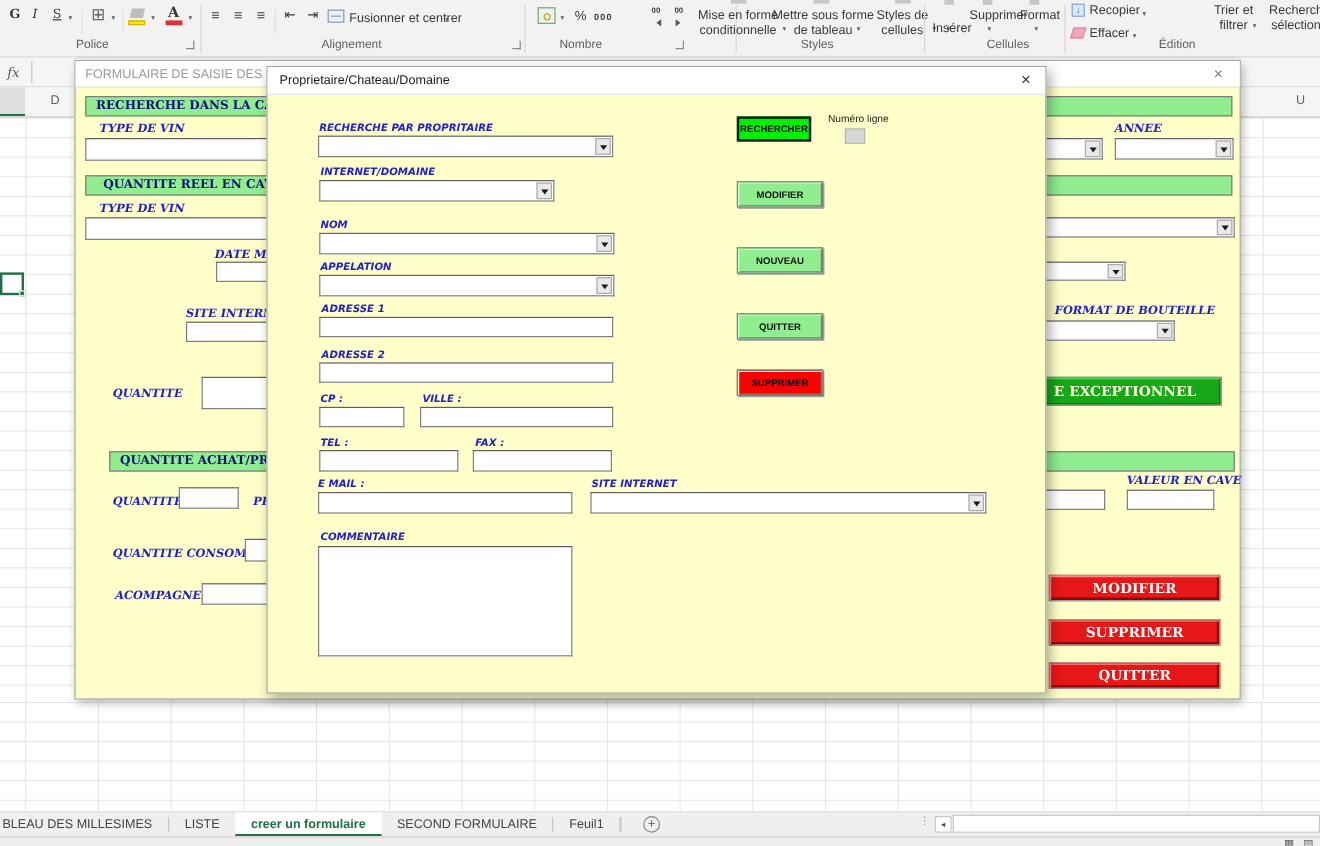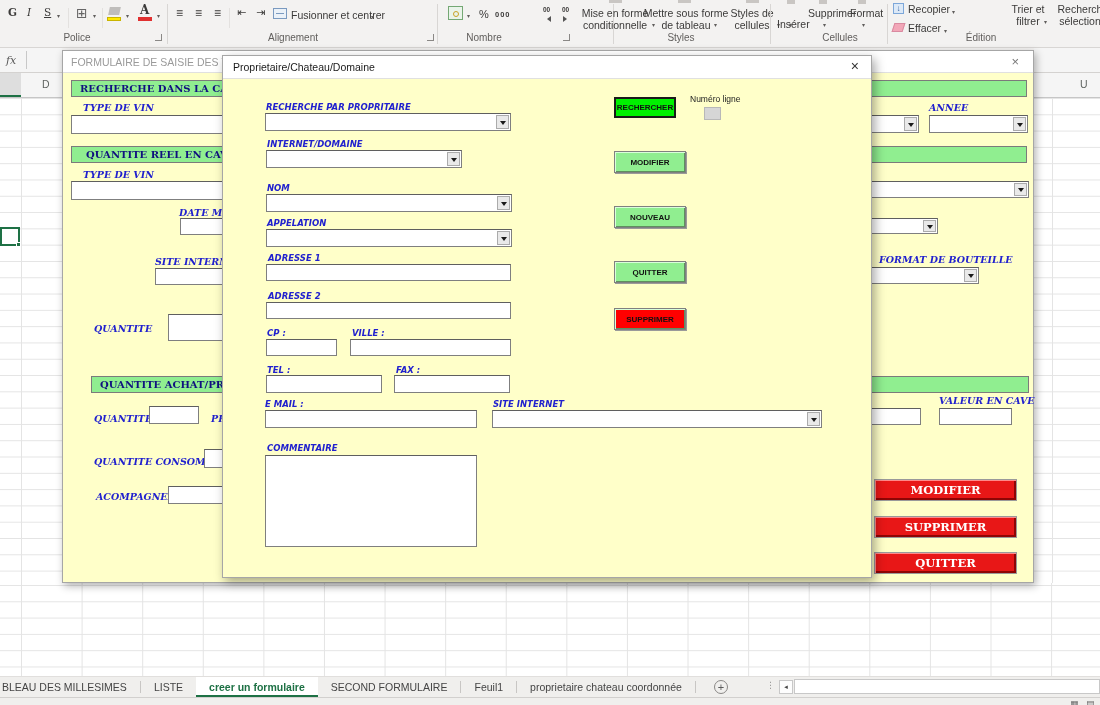--- a/index.html
+++ b/index.html
@@ -248,20 +248,23 @@
       <span class="lbl-serif" style="left:92px;top:183px">SITE INTERNET</span>
       <input class="tbox" style="left: 92px; top: 195px; width: 146px; height: 17px;">
       <span class="lbl-serif" style="left:816px;top:181px">FORMAT DE BOUTEILLE</span>
       <div class="combo" style="left:728px;top:194px;width:188px;height:17px">
           <span class="combo-btn">
             <i class="tri"></i>
           </span>
         </div>
       <span class="lbl-serif" style="left:31px;top:250px">QUANTITE</span>
       <input class="tbox" style="left: 105px; top: 241px; width: 132px; height: 27px;">
+      <div class="btn-dkgreen" style="left:794px;top:241px;width:161px;height:24px">
+          <span>E EXCEPTIONNEL</span>
+        </div>
 
       <div class="greenbar" style="left:28px;top:303px;width:938px;height:17px;padding-left:8px">
           <span>QUANTITE ACHAT/PRIX</span>
         </div>
       <span class="lbl-serif" style="left:31px;top:340px">QUANTITE</span>
       <input class="tbox" style="left: 86px; top: 333px; width: 50px; height: 18px;">
       <span class="lbl-serif" style="left:148px;top:340px">PRI</span>
       <span class="lbl-serif" style="left:876px;top:322px">VALEUR EN CAVE</span>
       <input class="tbox" style="left: 728px; top: 335px; width: 130px; height: 17px;">
       <input class="tbox" style="left: 876px; top: 335px; width: 73px; height: 17px;">
@@ -357,21 +360,20 @@
 
   <div class="tabbar">
     <div class="tab" style="padding-left:2px"><span>BLEAU DES MILLESIMES</span></div>
     <span class="tsep"></span>
     <div class="tab"><span>LISTE</span></div>
     <div class="tab active"><span>creer un formulaire</span></div>
     <div class="tab"><span>SECOND FORMULAIRE</span></div>
     <span class="tsep"></span>
     <div class="tab"><span>Feuil1</span></div>
     <span class="tsep"></span>
-    <div class="tab"><span>proprietaire chateau coordonnée</span></div>
     <span class="tsep"></span>
     <div class="addsheet"><span>+</span></div>
   </div>
   <span class="abs" style="left:766px;top:680px;font-size:9px;color:#999;z-index:3;font-family:'DejaVu Sans',sans-serif">⋮</span>
   <div class="abs" style="left:779px;top:680px;width:14px;height:14px;background:#FDFDFD;border:1px solid #C8C8C8;z-index:3;text-align:center;font-size:7px;line-height:12px;color:#444;font-family:'DejaVu Sans',sans-serif"><span>◂</span></div>
   <div class="abs" style="left:794px;top:679px;width:306px;height:15px;background:#fff;border:1px solid #C8C8C8;z-index:3"></div>
 
   <div class="statusbar">
     <span class="abs" style="left:1070px;top:1px;font-size:9px;color:#666;font-family:'DejaVu Sans',sans-serif">▦</span>
     <span class="abs" style="left:1086px;top:1px;font-size:9px;color:#666;font-family:'DejaVu Sans',sans-serif">▤</span>

